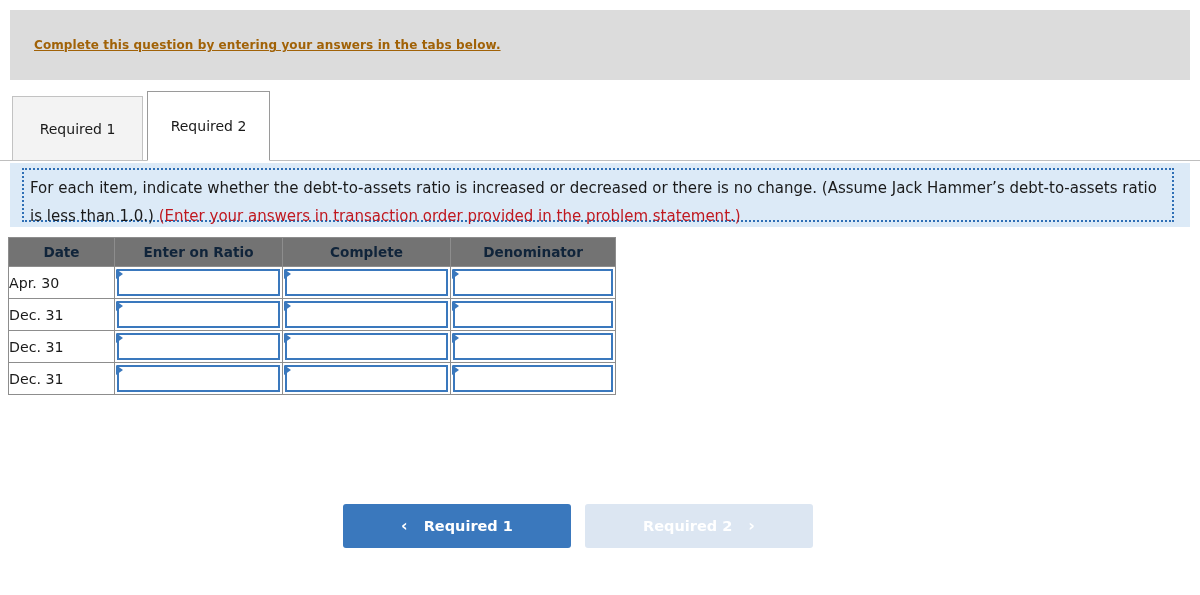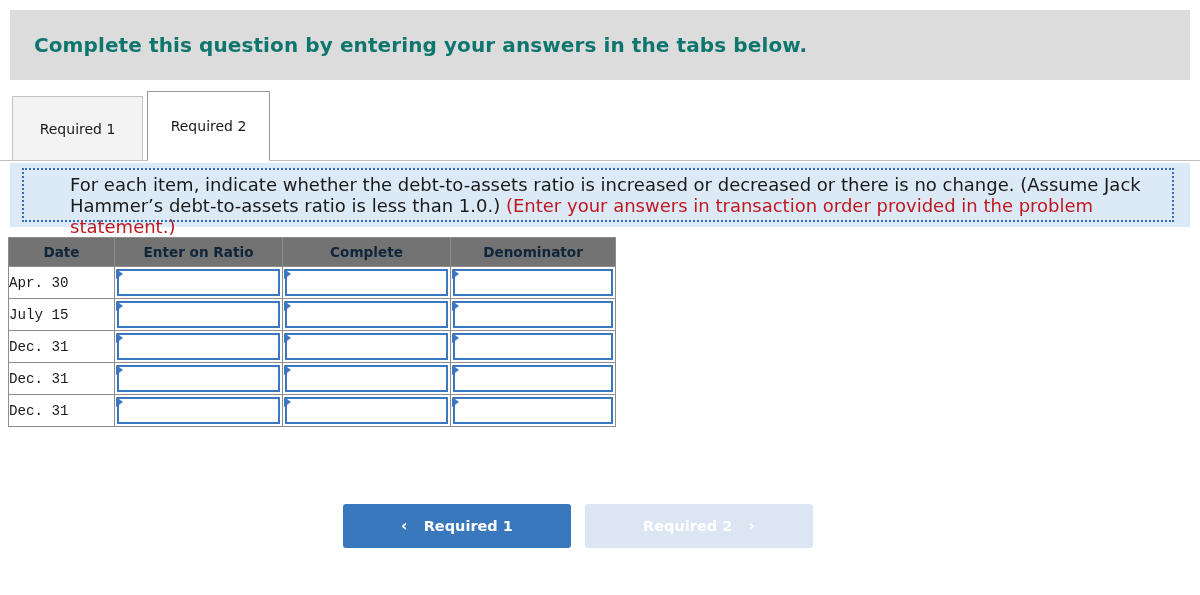--- a/index.html
+++ b/index.html
@@ -22,24 +22,25 @@
     top: 10px;
     width: 1180px;
     height: 70px;
     background: #dcdcdc;
     display: flex;
     align-items: center;
     box-sizing: border-box;
     padding-left: 24px;
   }
   .banner-title {
-    font-size: 20px;
+    font-size: 12px;
     font-weight: bold;
-    color: #0f766e;
+    color: #a16207;
     letter-spacing: 0.1px;
+    text-decoration: underline;
   }
 
   
   .tabstrip {
     position: absolute;
     left: 0px;
     top: 91px;
     width: 1200px;
     height: 70px;
   }
@@ -94,24 +95,23 @@
     position: absolute;
     left: 12px;
     top: 5px;
     width: 1152px;
     height: 54px;
     border: 2px dotted #2f6fb5;
     box-sizing: border-box;
     padding: 4px 6px 0 6px;
   }
   .callout-text {
-    font-size: 18px;
-    line-height: 21px;
+    font-size: 15px;
+    line-height: 28px;
     color: #1a1a1a;
-    margin-left: 40px;
   }
   .callout-em {
     color: #c0181f;
   }
 
   
   .tbl {
     position: absolute;
     left: 8px;
     top: 237px;
@@ -132,21 +132,20 @@
     text-align: center;
   }
   .col-date    { width: 106px; }
   .col-effect  { width: 168px; }
   .col-num     { width: 168px; }
   .col-denom   { width: 165px; }
 
   .tbl td {
     height: 32px;
     background: #ffffff;
-    font-family: Liberation Mono, monospace;
   }
   .date-cell {
     font-size: 14.2px;
     color: #1a1a1a;
     padding-left: 8px;
     vertical-align: middle;
   }
   .input-cell {
     position: relative;
   }
@@ -257,35 +256,20 @@
         <td class="input-cell">
           <div class="dropin"></div>
           <span class="dropin-caret"></span>
         </td>
         <td class="input-cell">
           <div class="dropin"></div>
           <span class="dropin-caret"></span>
         </td>
       </tr>
       <tr>
-        <td class="date-cell">July 15</td>
-        <td class="input-cell">
-          <div class="dropin"></div>
-          <span class="dropin-caret"></span>
-        </td>
-        <td class="input-cell">
-          <div class="dropin"></div>
-          <span class="dropin-caret"></span>
-        </td>
-        <td class="input-cell">
-          <div class="dropin"></div>
-          <span class="dropin-caret"></span>
-        </td>
-      </tr>
-      <tr>
         <td class="date-cell">Dec. 31</td>
         <td class="input-cell">
           <div class="dropin"></div>
           <span class="dropin-caret"></span>
         </td>
         <td class="input-cell">
           <div class="dropin"></div>
           <span class="dropin-caret"></span>
         </td>
         <td class="input-cell">

